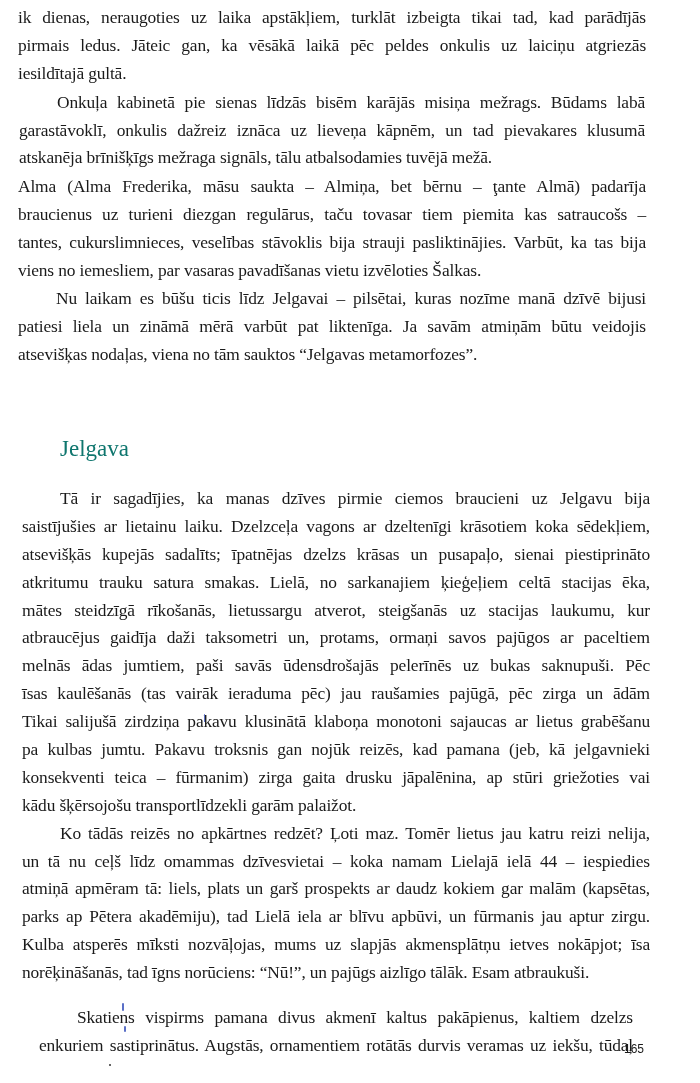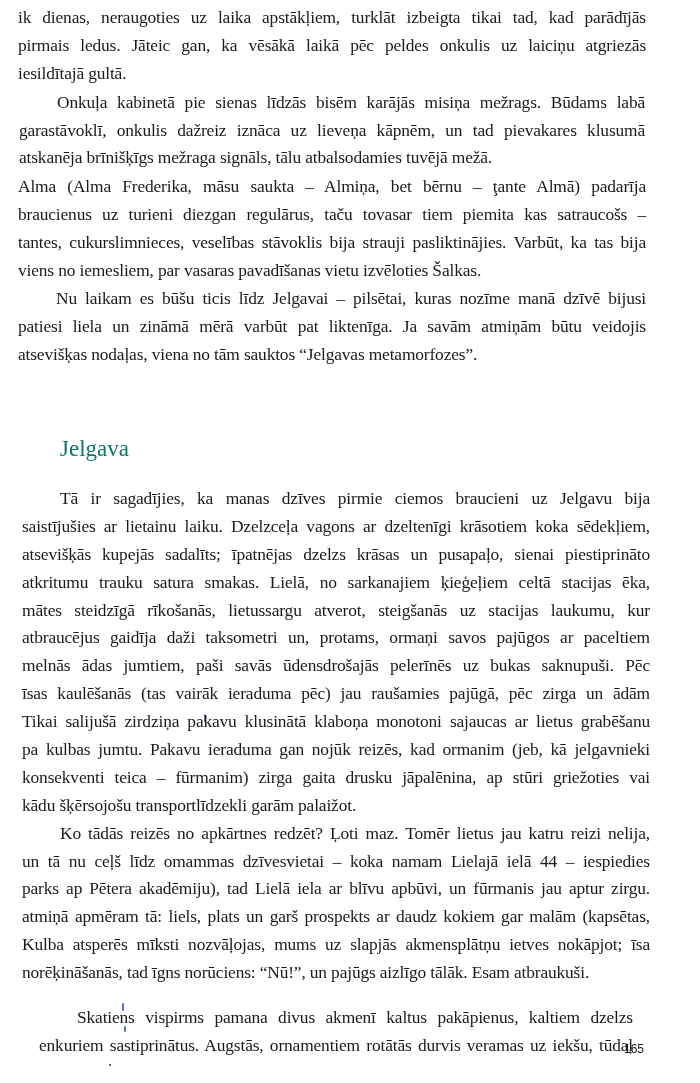--- a/index.html
+++ b/index.html
@@ -100,29 +100,29 @@
   <p style="margin:0">
     <span class="line indent">Tā ir sagadījies, ka manas dzīves pirmie ciemos braucieni uz Jelgavu bija</span>
     <span class="line">saistījušies ar lietainu laiku. Dzelzceļa vagons ar dzeltenīgi krāsotiem koka sēdekļiem,</span>
     <span class="line">atsevišķās kupejās sadalīts; īpatnējas dzelzs krāsas un pusapaļo, sienai piestiprināto</span>
     <span class="line">atkritumu trauku satura smakas. Lielā, no sarkanajiem ķieģeļiem celtā stacijas ēka,</span>
     <span class="line">mātes steidzīgā rīkošanās, lietussargu atverot, steigšanās uz stacijas laukumu, kur</span>
     <span class="line">atbraucējus gaidīja daži taksometri un, protams, ormaņi savos pajūgos ar paceltiem</span>
     <span class="line">melnās ādas jumtiem, paši savās ūdensdrošajās pelerīnēs uz bukas saknupuši. Pēc</span>
     <span class="line">īsas kaulēšanās (tas vairāk ieraduma pēc) jau raušamies pajūgā, pēc zirga un ādām</span>
     <span class="line">Tikai salijušā zirdziņa pakavu klusinātā klaboņa monotoni sajaucas ar lietus grabēšanu</span>
-    <span class="line">pa kulbas jumtu. Pakavu ieraduma gan nojūk reizēs, kad ormanim (jeb, kā jelgavnieki</span>
+    <span class="line">pa kulbas jumtu. Pakavu troksnis gan nojūk reizēs, kad pamana (jeb, kā jelgavnieki</span>
     <span class="line">konsekventi teica – fūrmanim) zirga gaita drusku jāpalēnina, ap stūri griežoties vai</span>
     <span class="line last">kādu šķērsojošu transportlīdzekli garām palaižot.</span>
   </p>
   <p style="margin:0">
     <span class="line indent">Ko tādās reizēs no apkārtnes redzēt? Ļoti maz. Tomēr lietus jau katru reizi nelija,</span>
     <span class="line">un tā nu ceļš līdz omammas dzīvesvietai – koka namam Lielajā ielā 44 – iespiedies</span>
+    <span class="line">atmiņā apmēram tā: liels, plats un garš prospekts ar daudz kokiem gar malām (kapsētas,</span>
     <span class="line">parks ap Pētera akadēmiju), tad Lielā iela ar blīvu apbūvi, un fūrmanis jau aptur zirgu.</span>
-    <span class="line">atmiņā apmēram tā: liels, plats un garš prospekts ar daudz kokiem gar malām (kapsētas,</span>
     <span class="line">Kulba atsperēs mīksti nozvāļojas, mums uz slapjās akmensplātņu ietves nokāpjot; īsa</span>
     <span class="line last">norēķināšanās, tad īgns norūciens: “Nū!”, un pajūgs aizlīgo tālāk. Esam atbraukuši.</span>
   </p>
   <p style="margin:17px">
     <span class="line indent">Skatiens vispirms pamana divus akmenī kaltus pakāpienus, kaltiem dzelzs</span>
     <span class="line">enkuriem sastiprinātus. Augstās, ornamentiem rotātās durvis veramas uz iekšu, tūdaļ</span>
   </p>
 </div>
 
 <div class="page-number">165</div>

